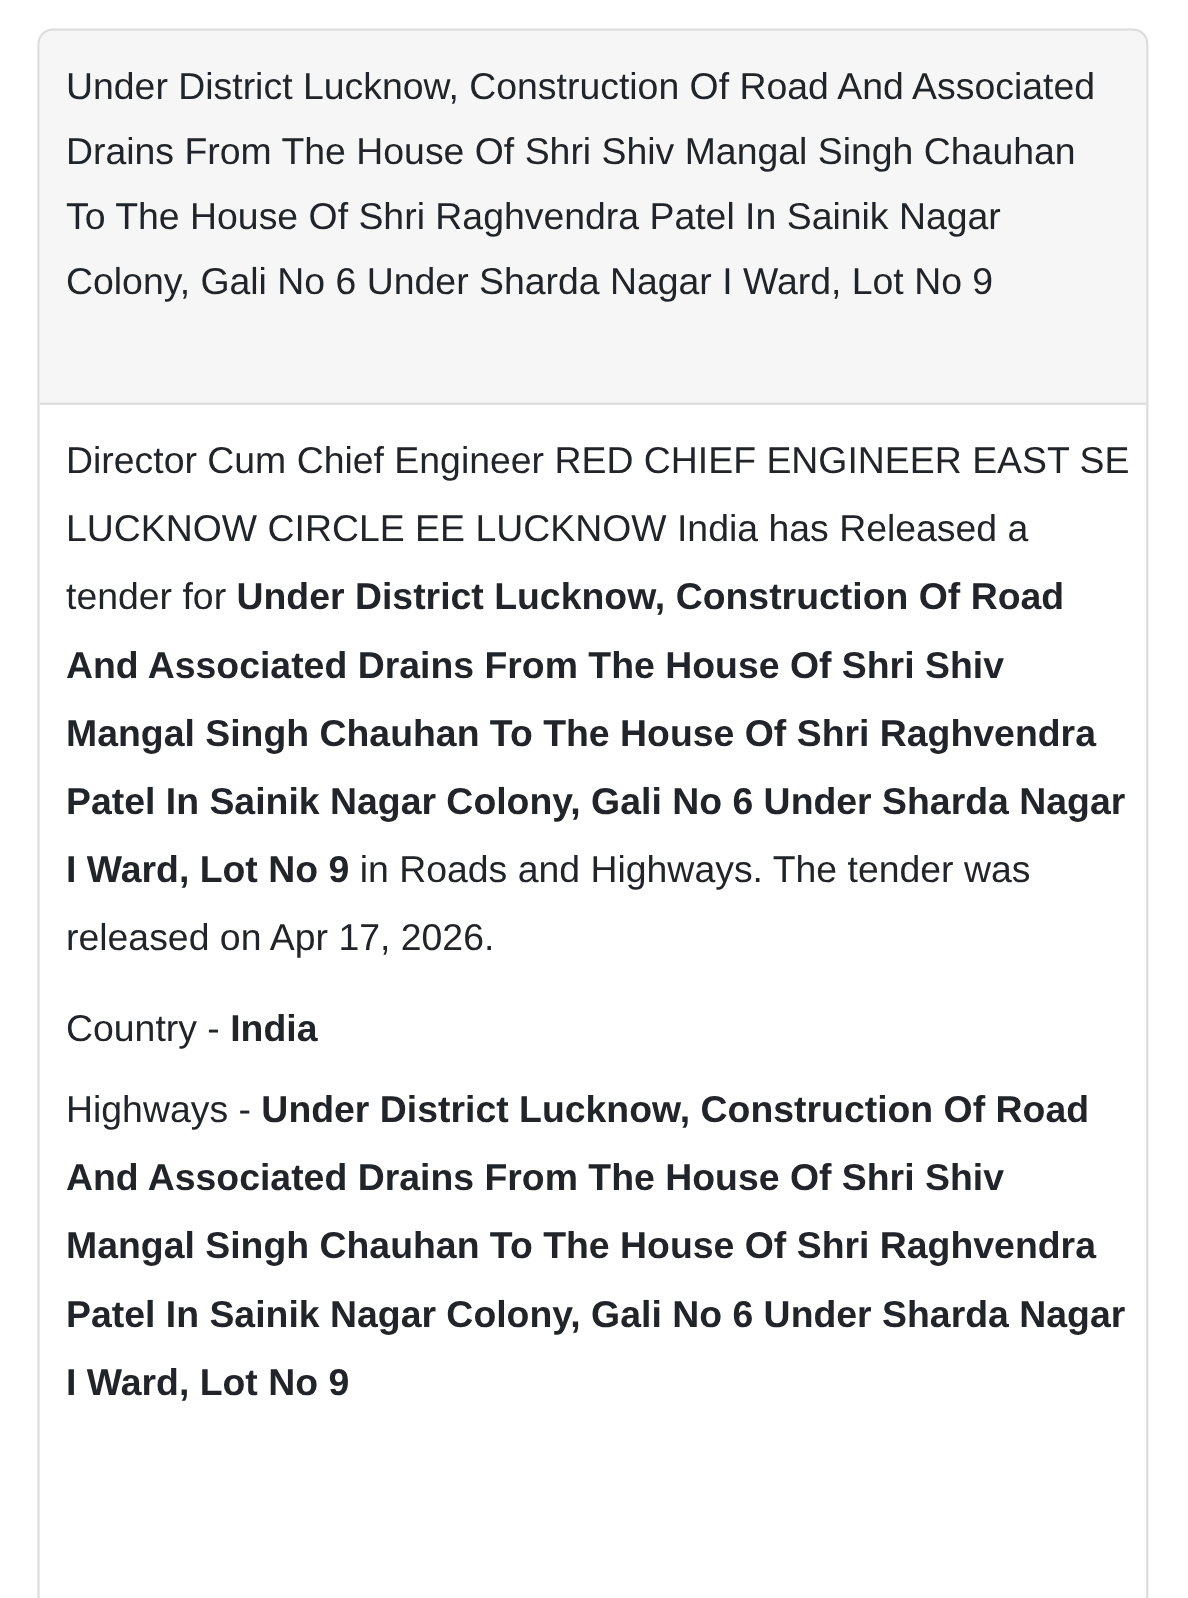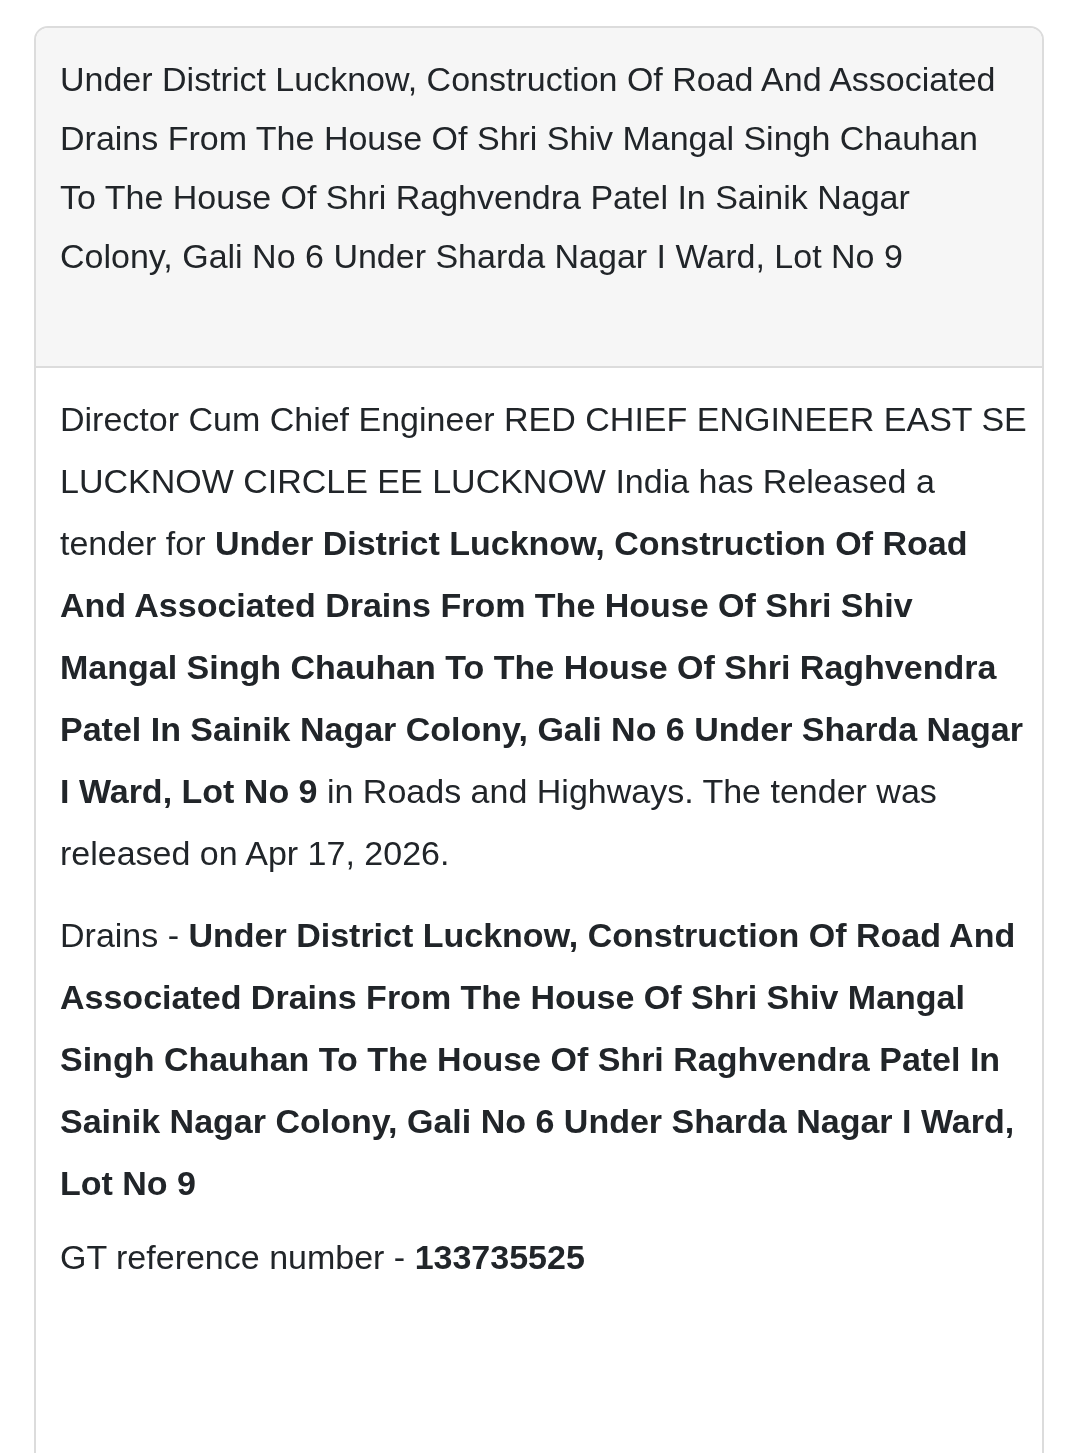--- a/index.html
+++ b/index.html
@@ -55,19 +55,19 @@
 </head>
 <body>
 
 <div class="card">
   <div class="card-header">
     <span>Under District Lucknow, Construction Of Road And Associated Drains From The House Of Shri Shiv Mangal Singh Chauhan To The House Of Shri Raghvendra Patel In Sainik Nagar Colony, Gali No 6 Under Sharda Nagar I Ward, Lot No 9</span>
   </div>
   <div class="card-body">
     <p class="intro"><span>Director Cum Chief Engineer RED CHIEF ENGINEER EAST SE LUCKNOW CIRCLE EE LUCKNOW</span><span> India has Released a tender for </span><span class="bold">Under District Lucknow, Construction Of Road And Associated Drains From The House Of Shri Shiv Mangal Singh Chauhan To The House Of Shri Raghvendra Patel In Sainik Nagar Colony, Gali No 6 Under Sharda Nagar I Ward, Lot No 9</span><span> in Roads and Highways. The tender was released on </span><span>Apr 17, 2026.</span></p>
 
+    <p class="field"><span>Country - </span><span class="bold">India</span></p>
 
-    <p class="field"><span>Drains - </span><span class="bold">Under District Lucknow, Construction Of Road And Associated Drains From The House Of Shri Shiv Mangal Singh Chauhan To The House Of Shri Raghvendra Patel In Sainik Nagar Colony, Gali No 6 Under Sharda Nagar I Ward, Lot No 9</span></p>
+    <p class="field"><span>Highways - </span><span class="bold">Under District Lucknow, Construction Of Road And Associated Drains From The House Of Shri Shiv Mangal Singh Chauhan To The House Of Shri Raghvendra Patel In Sainik Nagar Colony, Gali No 6 Under Sharda Nagar I Ward, Lot No 9</span></p>
 
 
-    <p class="field"><span>GT reference number - </span><span class="bold">133735525</span></p>
   </div>
 </div>
 
 </body></html>

